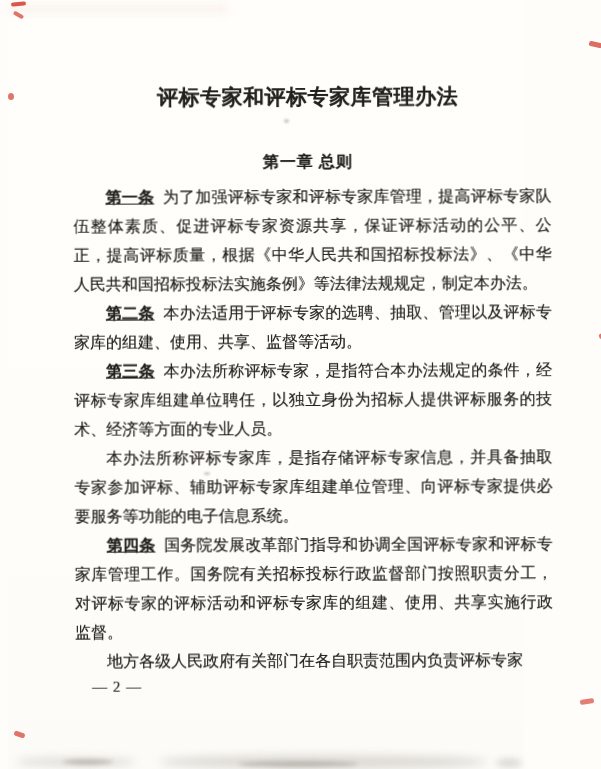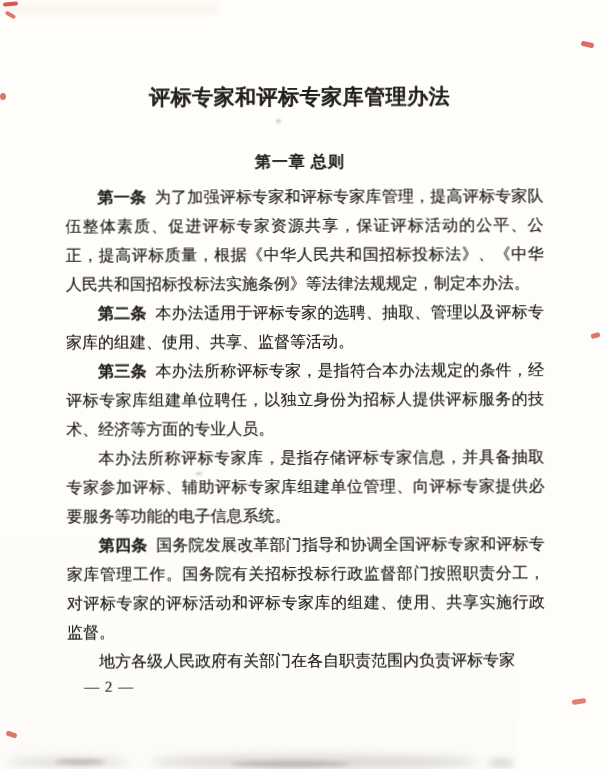--- a/index.html
+++ b/index.html
@@ -9,20 +9,21 @@
     height: 769px;
     overflow: hidden;
     background: #fefdfa;
   }
   .scan {
     position: relative;
     width: 516px;
     height: 769px;
     background: linear-gradient(180deg, #fffefb 0%, #fefdf9 70%, #fcfbf7 100%);
     font-family: "Liberation Serif", "DejaVu Serif", serif;
+    margin-left: 8px;
   }
   .page-content {
     position: absolute;
     left: 0;
     top: 0;
     width: 601px;
     color: #211f1c;
     transform: rotate(-0.2deg);
     filter: blur(0.2px);
     text-shadow: 0 0 0.5px rgba(33, 30, 26, 0.55);
@@ -51,20 +52,21 @@
     text-align: justify;
   }
   .body-text p.para {
     margin: 0;
     padding: 0;
     text-indent: 2em;
   }
   .body-text b.label {
     font-weight: bold;
     margin-right: 0.55em;
+    text-decoration: underline;
   }
   .body-text b.label:empty {
     margin-right: 0;
     display: none;
   }
   .pagenum {
     margin: 2px 0 0 83px;
     font-size: 15px;
     line-height: 18px;
     letter-spacing: 1px;

